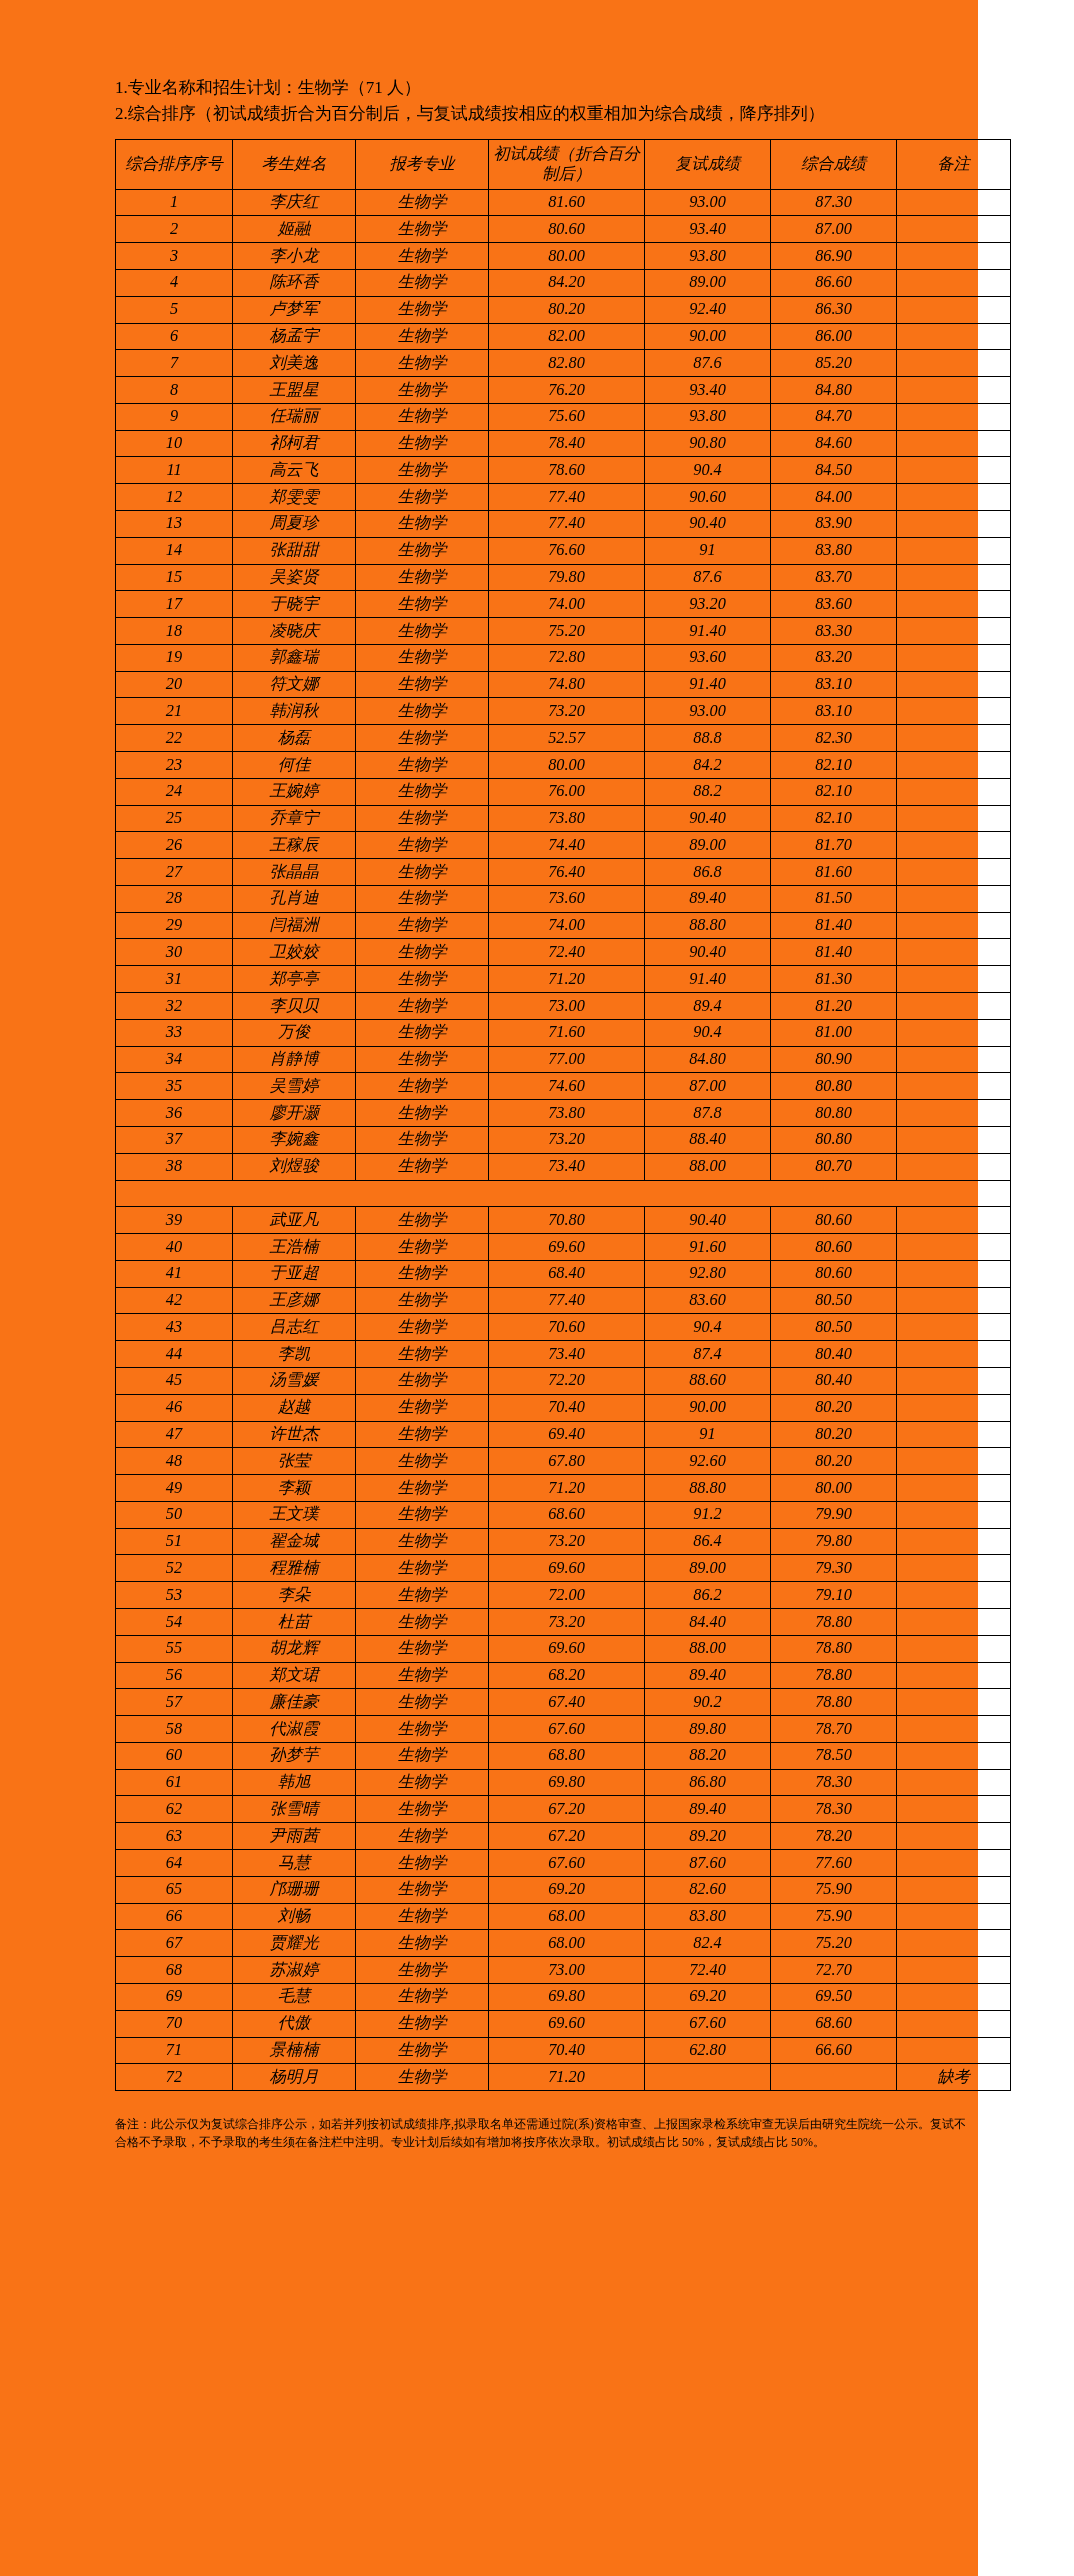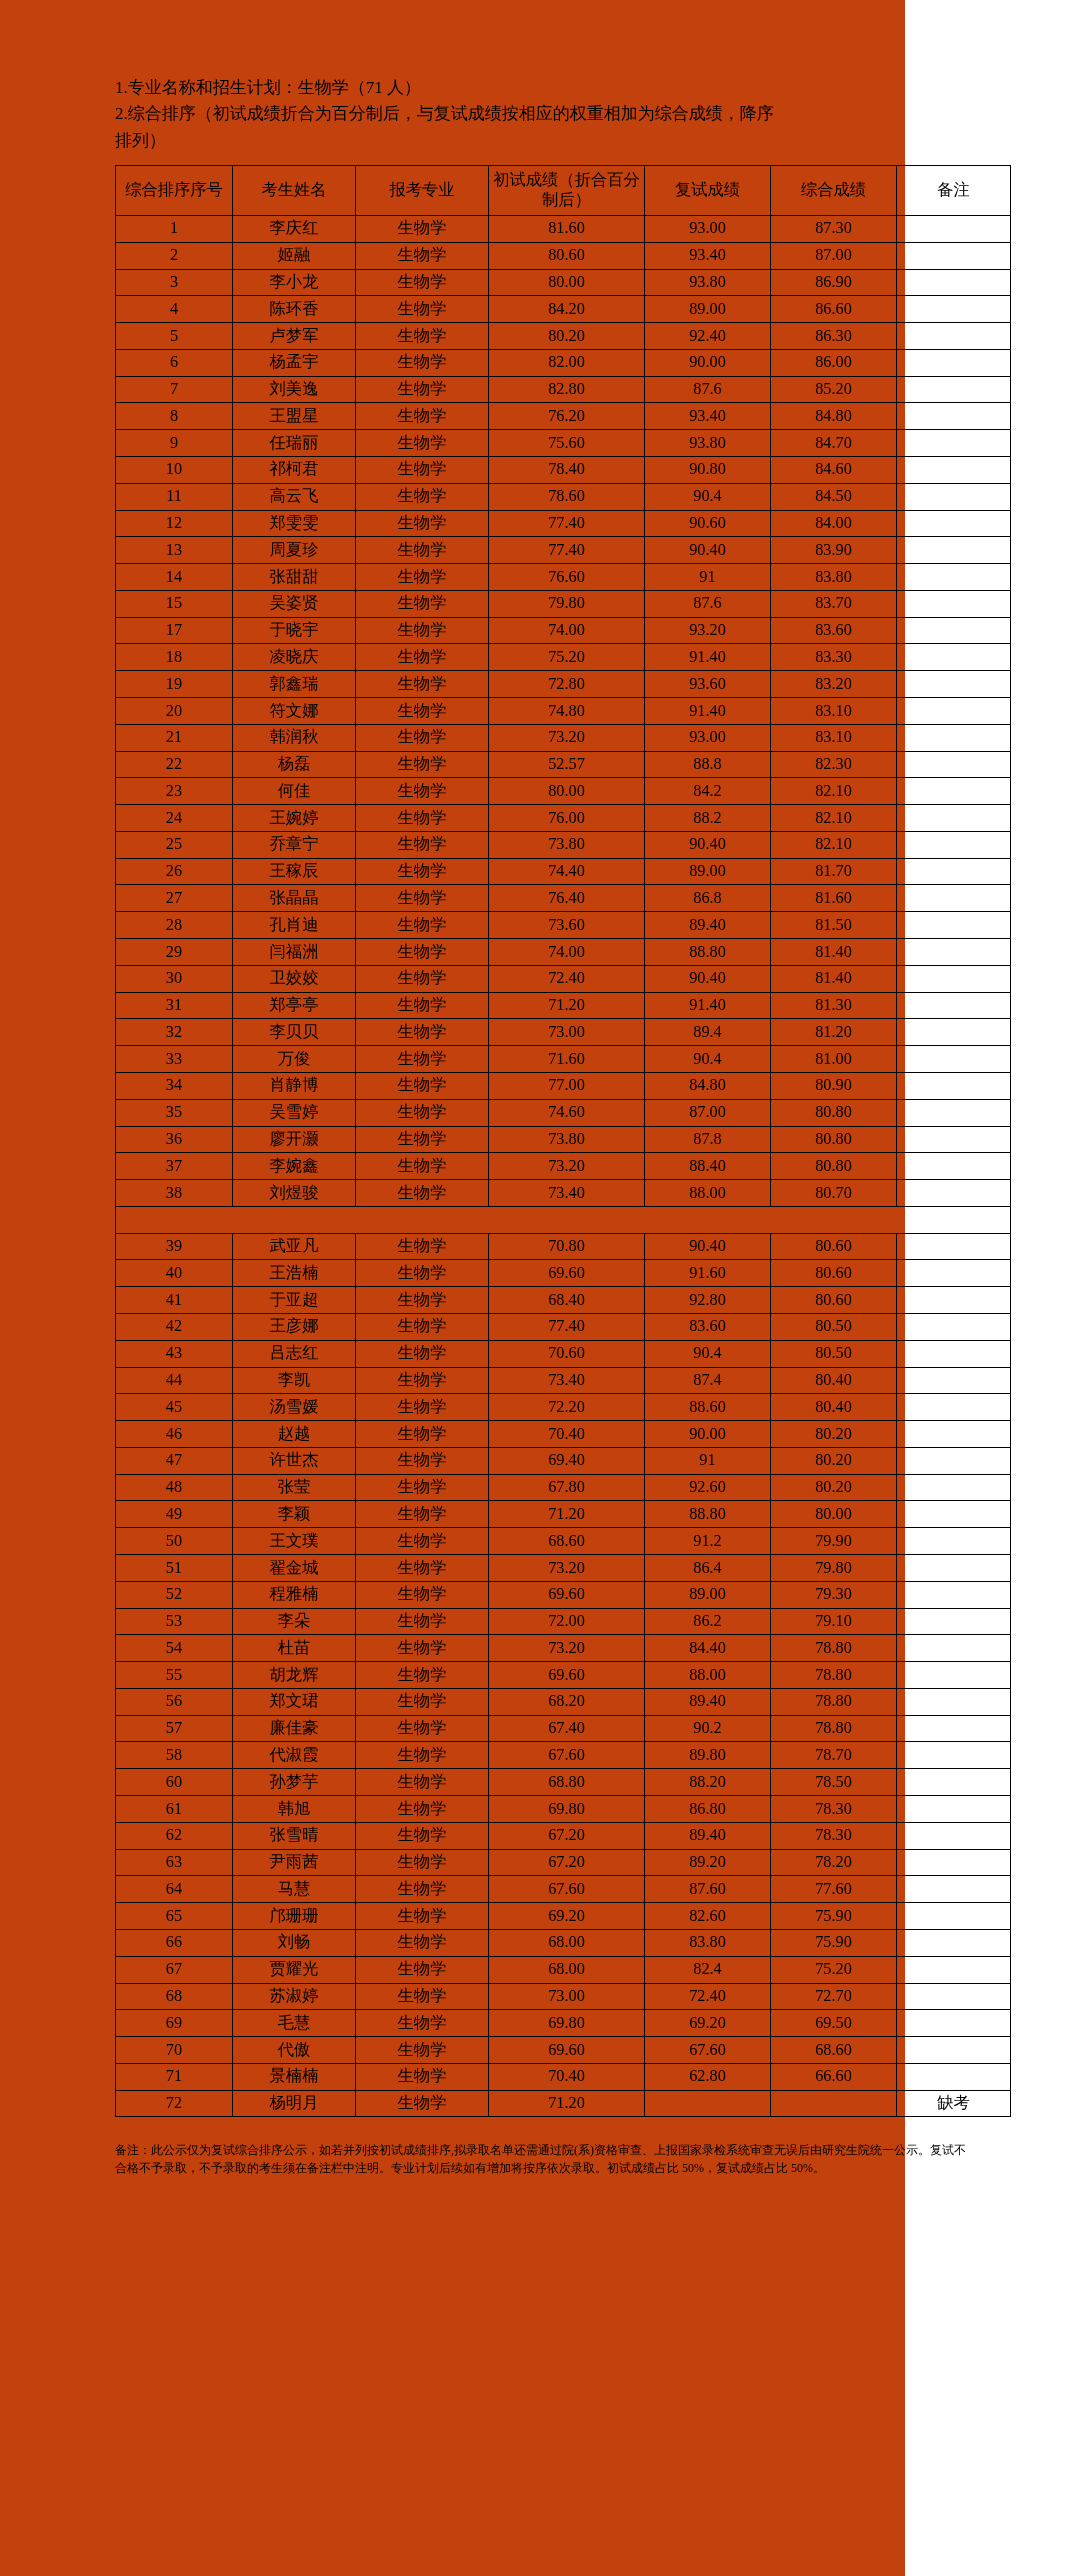--- a/index.html
+++ b/index.html
@@ -5,38 +5,39 @@
   html, body {
     margin: 0;
     padding: 0;
     background: #ffffff;
   }
   body {
     font-family: "Liberation Serif", "DejaVu Serif", serif;
     color: #000000;
   }
   #page {
-    width: 905px;
+    width: 978px;
     min-height: 2576px;
     position: relative;
     box-sizing: border-box;
     padding: 75px 115px 44px 115px;
-    background: #c2410c;
+    background: #f97316;
   }
   .intro {
     font-size: 17px;
     line-height: 1.55;
     margin: 0 0 11px 0;
   }
   .intro div { white-space: normal; }
   table.main {
     border-collapse: collapse;
     width: 853px;
     table-layout: fixed;
     font-size: 16.3px;
+    font-style: italic;
   }
   table.main col.c0 { width: 117px; }
   table.main col.c1 { width: 123px; }
   table.main col.c2 { width: 133px; }
   table.main col.c3 { width: 156px; }
   table.main col.c4 { width: 126px; }
   table.main col.c5 { width: 126px; }
   table.main col.c6 { width: 114px; }
   table.main th, table.main td {
     border: 0.7px solid #000000;

